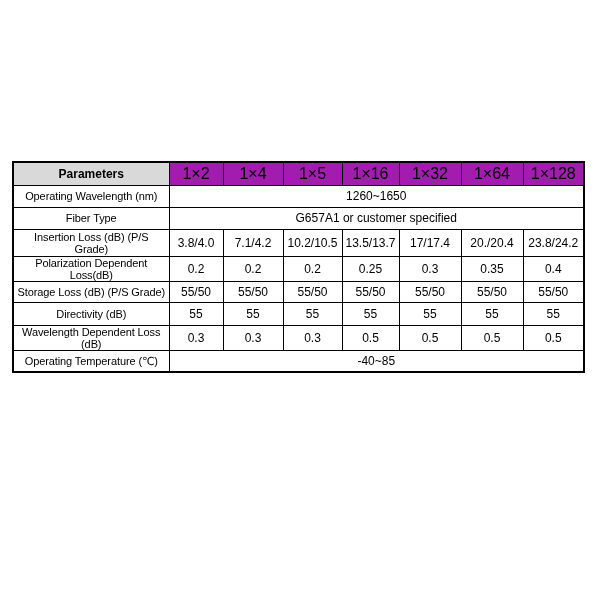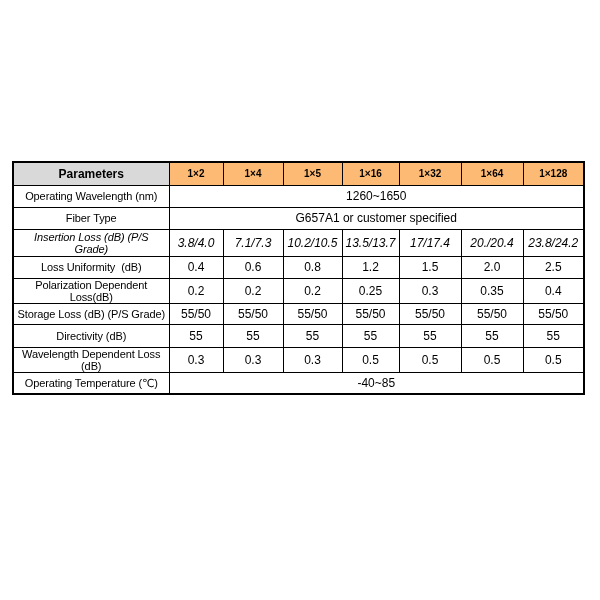--- a/index.html
+++ b/index.html
@@ -37,23 +37,23 @@
     padding: 0 1px;
     overflow: hidden;
   }
   table.spec thead tr { height: 23px; }
   th.param-head {
     background: #d9d9d9;
     font-size: 12px;
     font-weight: bold;
   }
   th.size-head {
-    background: #fdba74;
-    font-size: 10px;
-    font-weight: bold;
+    background: #a21caf;
+    font-size: 16px;
+    font-weight: normal;
   }
   td.label {
     font-size: 11px;
     line-height: 12px;
     white-space: pre-wrap;
     letter-spacing: -0.1px;
   }
   td.val {
     font-size: 12px;
     line-height: 12px;
@@ -89,40 +89,30 @@
       </thead>
       <tbody>
           <tr style="height: 22px;">
             <td class="label">Operating Wavelength (nm)</td>
             <td class="val" colspan="7">1260~1650</td>
           </tr>
           <tr style="height: 22px;">
             <td class="label">Fiber Type</td>
             <td class="val" colspan="7">G657A1 or customer specified</td>
           </tr>
-          <tr style="height: 27px; font-style: italic;">
+          <tr style="height: 27px;">
             <td class="label">Insertion Loss (dB) (P/S
 Grade)</td>
             <td class="val">3.8/4.0</td>
-            <td class="val">7.1/7.3</td>
+            <td class="val">7.1/4.2</td>
             <td class="val">10.2/10.5</td>
             <td class="val">13.5/13.7</td>
             <td class="val">17/17.4</td>
             <td class="val">20./20.4</td>
             <td class="val">23.8/24.2</td>
-          </tr>
-          <tr style="height: 22px;">
-            <td class="label">Loss Uniformity  (dB)</td>
-            <td class="val">0.4</td>
-            <td class="val">0.6</td>
-            <td class="val">0.8</td>
-            <td class="val">1.2</td>
-            <td class="val">1.5</td>
-            <td class="val">2.0</td>
-            <td class="val">2.5</td>
           </tr>
           <tr style="height: 25px;">
             <td class="label">Polarization Dependent
 Loss(dB)</td>
             <td class="val">0.2</td>
             <td class="val">0.2</td>
             <td class="val">0.2</td>
             <td class="val">0.25</td>
             <td class="val">0.3</td>
             <td class="val">0.35</td>

